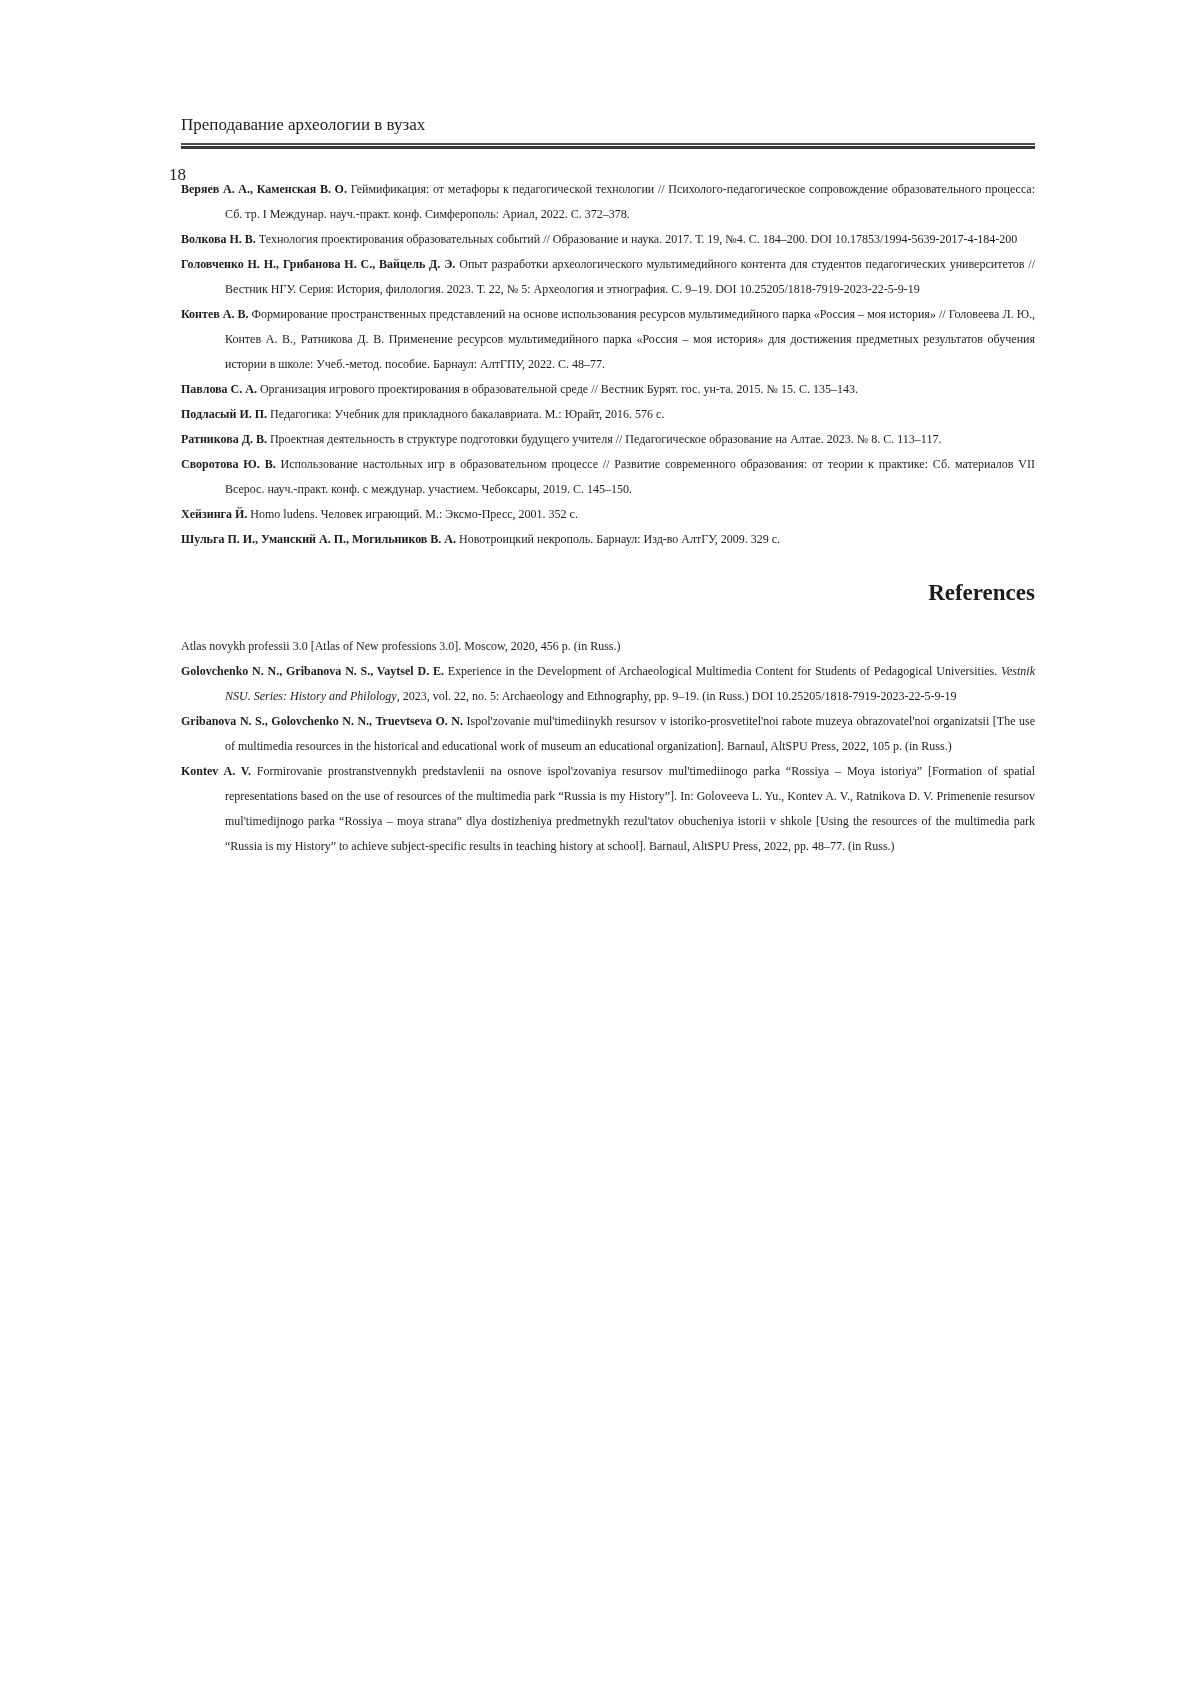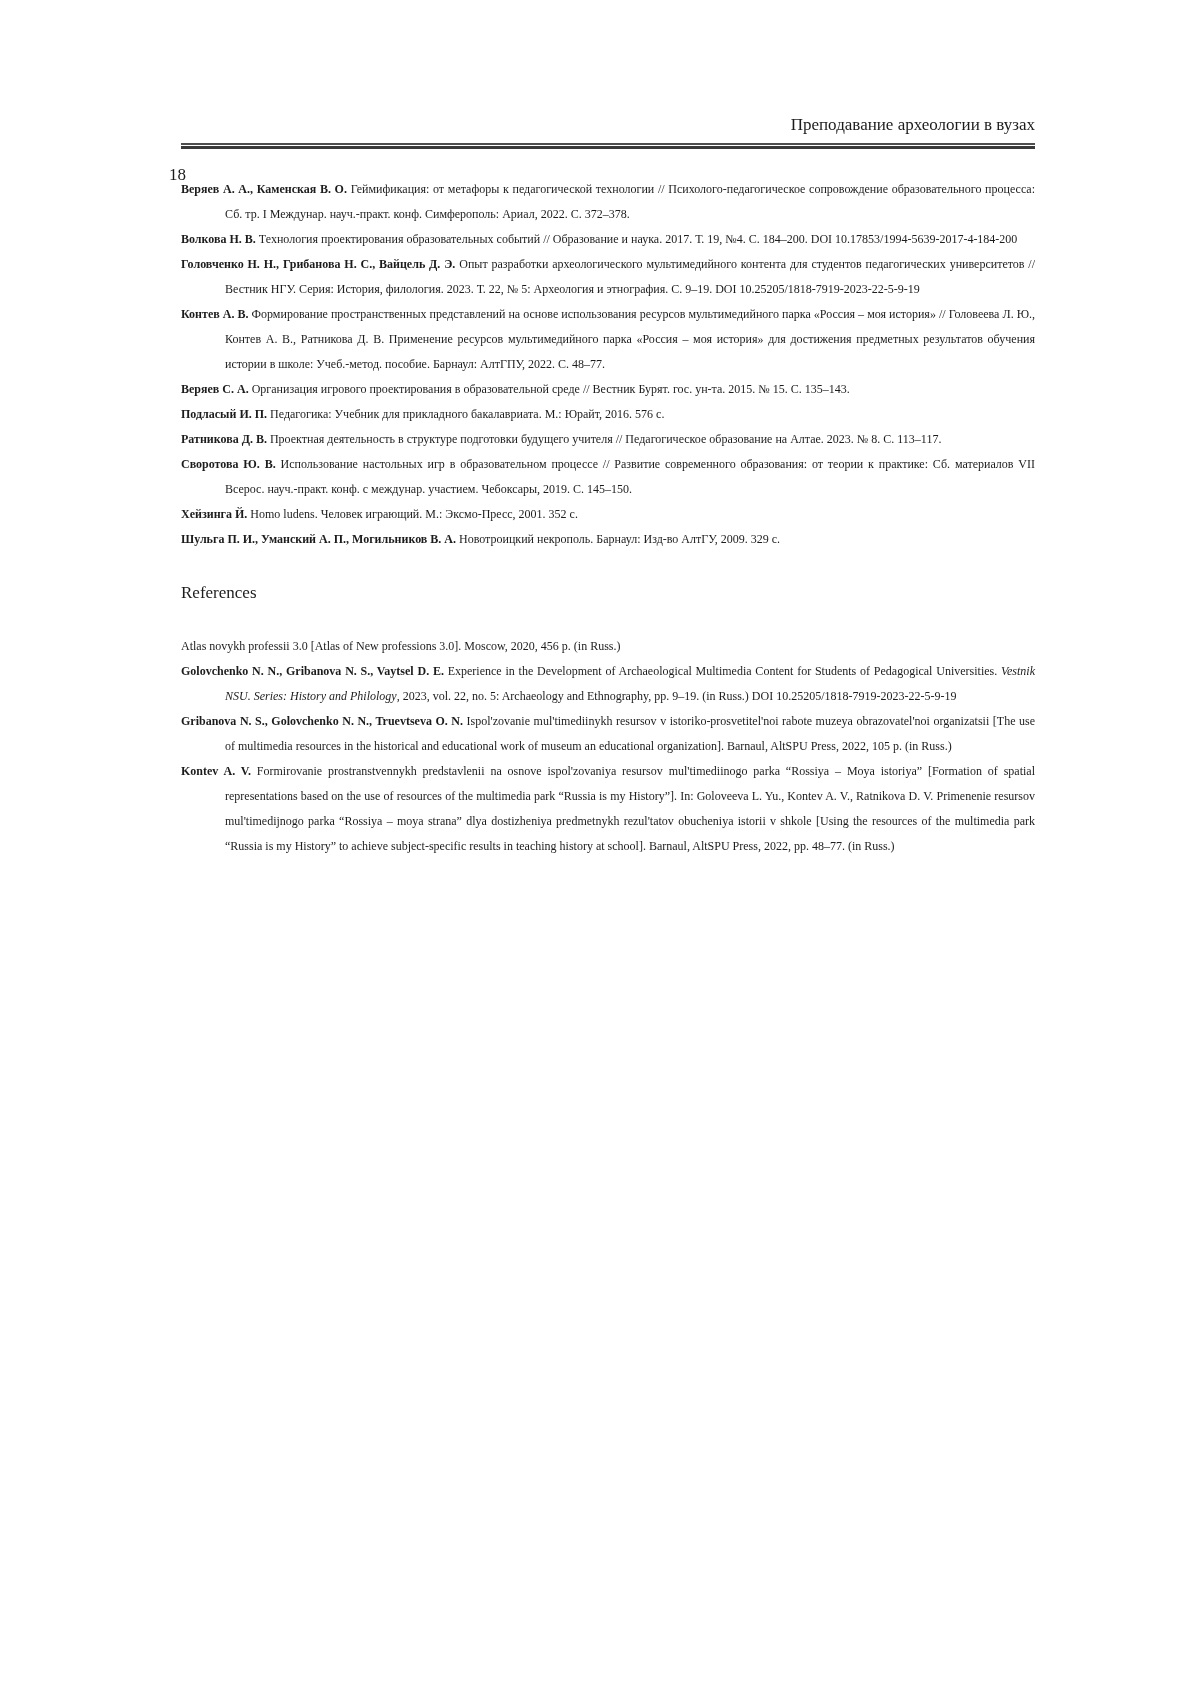--- a/index.html
+++ b/index.html
@@ -25,21 +25,21 @@
     line-height: 22px;
   }
   .page-num {
     position: absolute;
     left: -12px;
     top: 16px;
     margin-top: 34px;
   }
   .run-title {
     display: block;
-    text-align: right;
+    text-align: left;
   }
   .head-rule {
     margin-top: 7px;
     height: 1px;
     border-top: 2px solid #4e4e4e;
     border-bottom: 3px solid #3a3a3a;
   }
   .ref-list {
     margin-top: 28px;
   }
@@ -48,24 +48,24 @@
     font-size: 12px;
     line-height: 25px;
     text-align: justify;
     padding-left: 44px;
     text-indent: -44px;
   }
   .ref b { font-weight: bold; }
   .ref i { font-style: italic; }
   .refs-heading {
     margin: 28px 0 29px 0;
-    font-size: 17px;
+    font-size: 23px;
     line-height: 25px;
-    font-weight: normal;
-    text-align: left;
+    font-weight: bold;
+    text-align: right;
   }
   .page-footer {
     position: absolute;
     left: 181px;
     top: 1536px;
     font-size: 12.5px;
     line-height: 20px;
     color: #3d3d3d;
   }
 </style>
@@ -91,21 +91,21 @@
     </p>
     <p class="ref">
       <b>Головченко Н. Н., Грибанова Н. С., Вайцель Д. Э.</b>
       <span>Опыт разработки археологического мультимедийного контента для студентов педагогических университетов // Вестник НГУ. Серия: История, филология. 2023. Т. 22, № 5: Археология и этнография. С. 9–19. DOI 10.25205/1818-7919-2023-22-5-9-19</span>
     </p>
     <p class="ref">
       <b>Контев А. В.</b>
       <span>Формирование пространственных представлений на основе использования ресурсов мультимедийного парка «Россия – моя история» // Головеева Л. Ю., Контев А. В., Ратникова Д. В. Применение ресурсов мультимедийного парка «Россия – моя история» для достижения предметных результатов обучения истории в школе: Учеб.-метод. пособие. Барнаул: АлтГПУ, 2022. С. 48–77.</span>
     </p>
     <p class="ref">
-      <b>Веряев С. А.</b>
+      <b>Павлова С. А.</b>
       <span>Организация игрового проектирования в образовательной среде // Вестник Бурят. гос. ун-та. 2015. № 15. С. 135–143.</span>
     </p>
     <p class="ref">
       <b>Подласый И. П.</b>
       <span>Педагогика: Учебник для прикладного бакалавриата. М.: Юрайт, 2016. 576 с.</span>
     </p>
     <p class="ref">
       <b>Ратникова Д. В.</b>
       <span>Проектная деятельность в структуре подготовки будущего учителя // Педагогическое образование на Алтае. 2023. № 8. С. 113–117.</span>
     </p>

